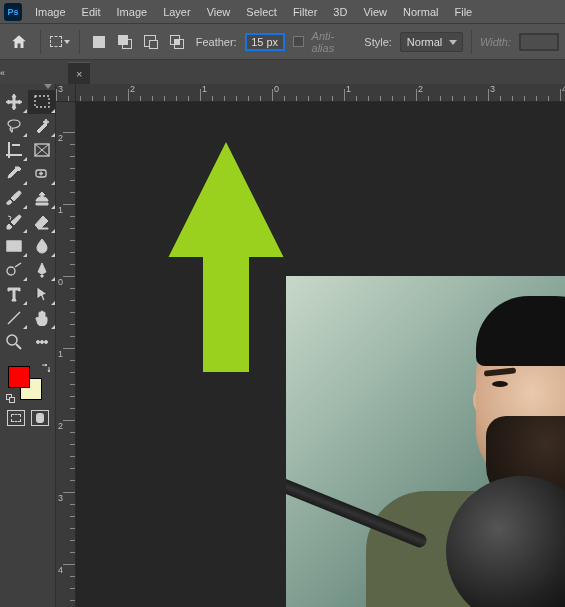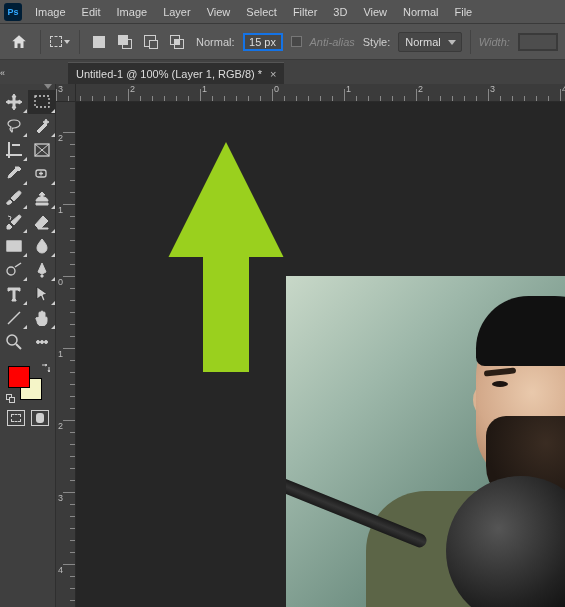--- a/index.html
+++ b/index.html
@@ -150,37 +150,36 @@
         </div>
       </div>
     <div class="opt-icon">
         <div class="intersect-sq">
           <div class="a"></div>
           <div class="b"></div>
           <div class="c"></div>
         </div>
       </div>
   </div>
-  <span class="opt-label">Normal:</span>
+  <span class="opt-label">Feather:</span>
   <input class="opt-field" value="15 px" style="">
   <span class="opt-checkbox"></span>
   <span class="opt-label opt-disabled">Anti-alias</span>
   <span class="opt-label">Style:</span>
   <div class="opt-select">
     <span>Normal</span>
     <div class="caret"></div>
   </div>
   <div class="divider-v"></div>
   <span class="opt-label opt-disabled">Width:</span>
   <input class="opt-field" style="border-color: rgb(58, 58, 58); background: rgb(77, 77, 77);" disabled="">
 </div>
 
 <div class="tabbar">
   <div class="doc-tab">
-    <span>Untitled-1 @ 100% (Layer 1, RGB/8) *</span>
     <span class="close-x">×</span>
   </div>
 </div>
 
 <div class="main">
   <div class="collapse-handle">«</div>
 
   <div class="tool-col">
     <div class="tool-header">
         <div class="tool-grip"></div>

